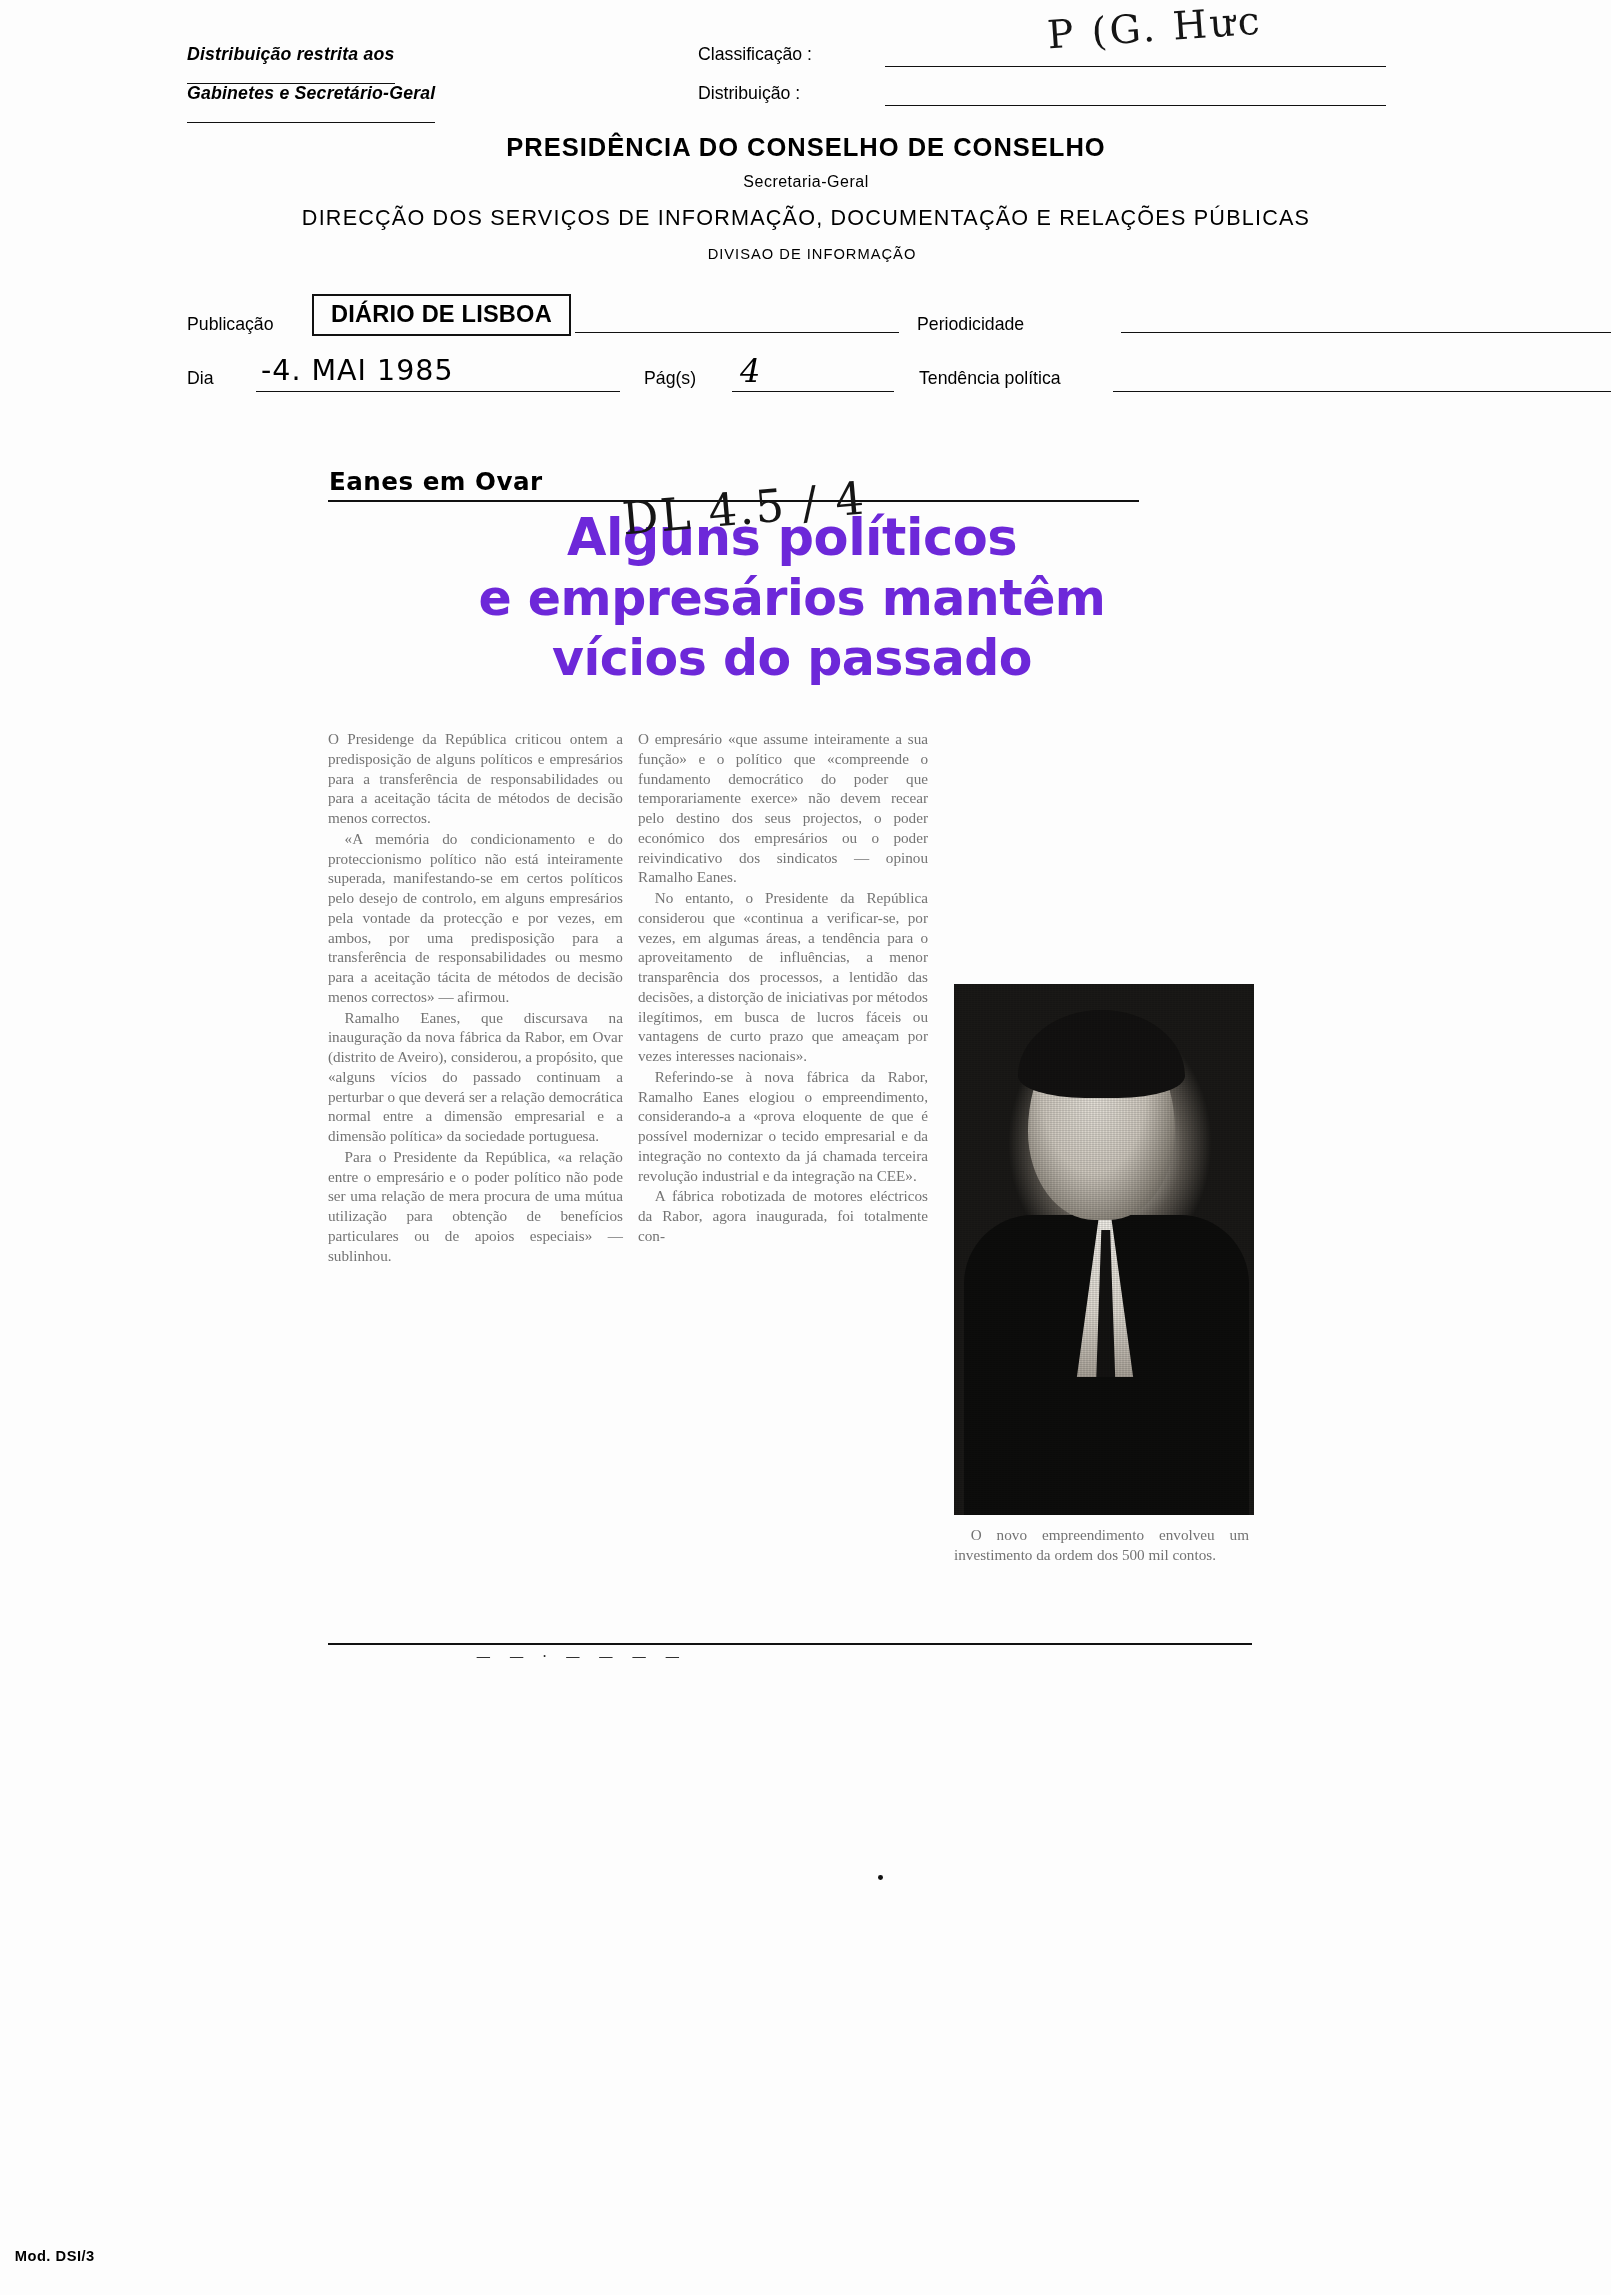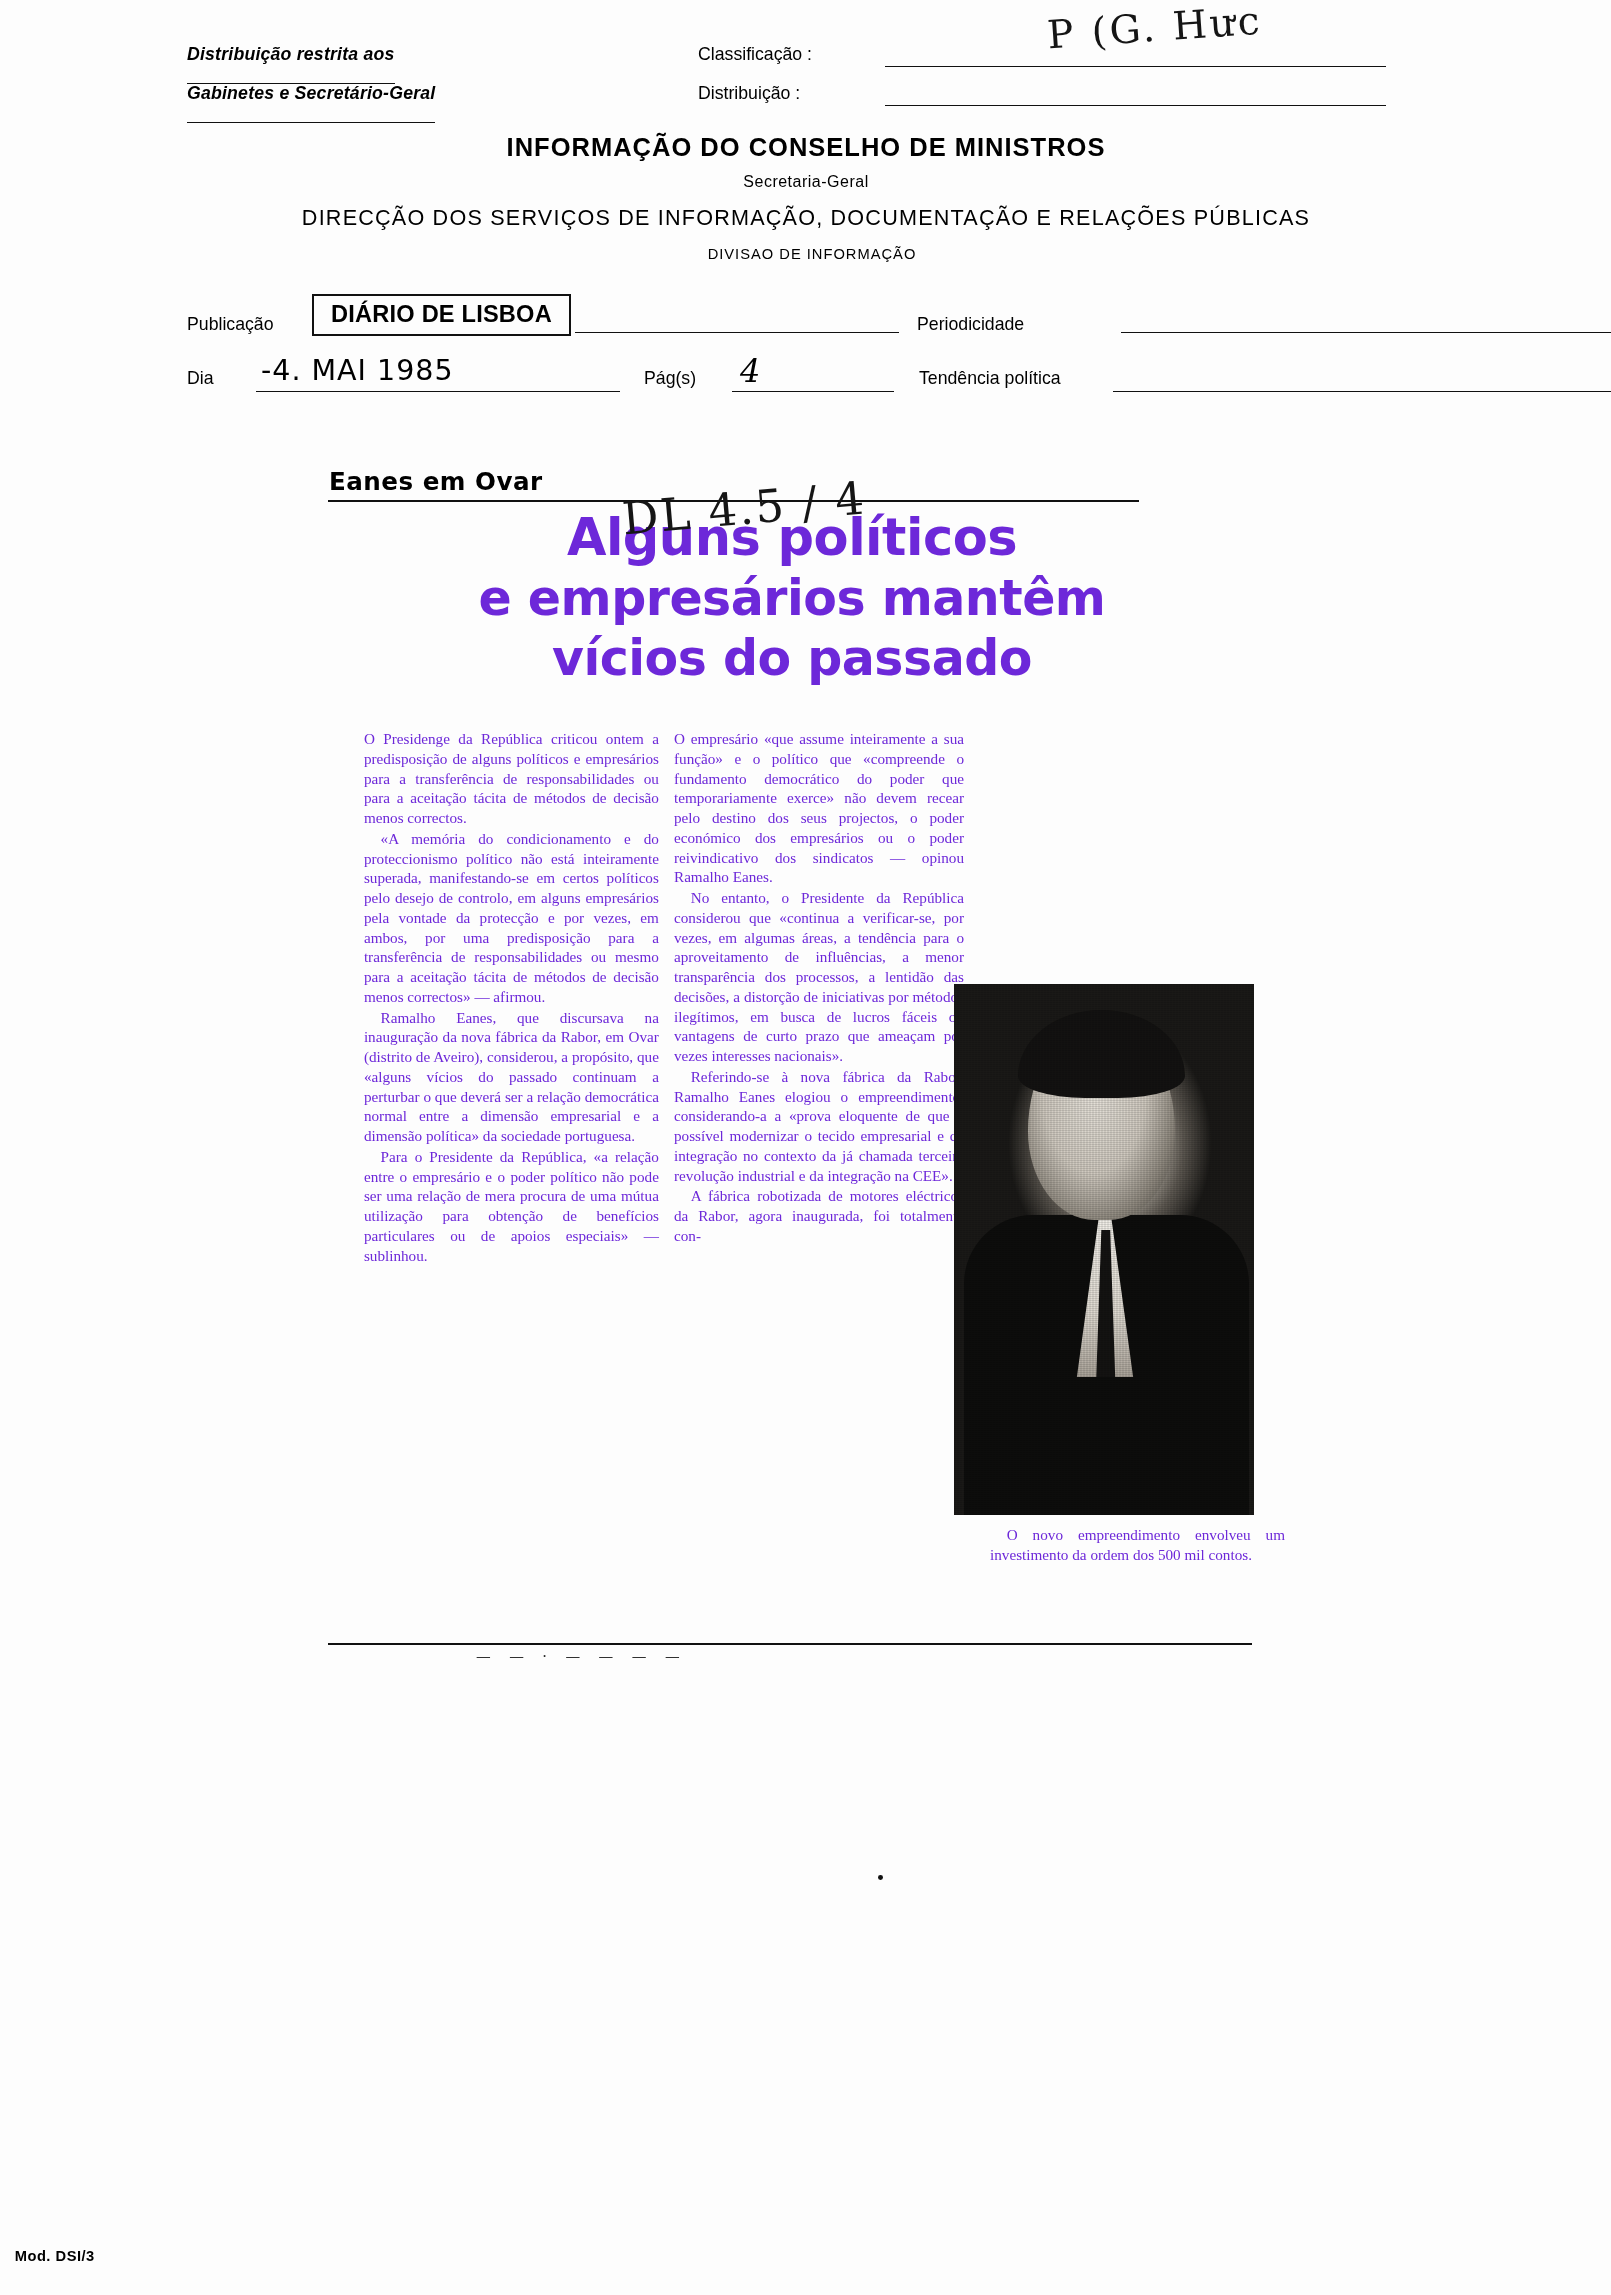--- a/index.html
+++ b/index.html
@@ -275,22 +275,21 @@
     left: 0;
     width: 936px;
   }
   .col {
     position: absolute;
     top: 0;
     font-family: "Liberation Serif", serif;
     font-size: 15.2px;
     line-height: 1.30;
     text-align: justify;
-    color: #6d28d9;
-    margin-left: 36px;
+    color: #737373;
   }
   .col p {
     margin: 0 0 1px 0;
     text-indent: 16.7px;
   }
   .col p.noind { text-indent: 0; }
   #col1 { left: 3.9px; width: 295px; }
   #col2 { left: 314px; width: 290px; }
   #col3 { left: 630px; width: 295px; top: 796px; }
 
@@ -414,21 +413,21 @@
       <div class="fh-right-rule"></div>
     </div>
     <div class="fh-row">
       <div class="fh-left-label">Gabinetes e Secretário-Geral</div>
       <div class="fh-right-label">Distribuição :</div>
       <div class="fh-right-rule"></div>
     </div>
   </div>
 
   <div class="title-block">
-    <div class="t-main">INFORMAÇÃO DO CONSELHO DE MINISTROS</div>
+    <div class="t-main">PRESIDÊNCIA DO CONSELHO DE CONSELHO</div>
     <div class="t-sub">Secretaria-Geral</div>
     <div class="t-dir">DIRECÇÃO DOS SERVIÇOS DE INFORMAÇÃO, DOCUMENTAÇÃO E RELAÇÕES PÚBLICAS</div>
     <div class="t-div">DIVISAO DE INFORMAÇÃO</div>
   </div>
 
   <div class="pub-row">
     <div class="pub-label">Publicação</div>
     <div class="pub-box">DIÁRIO DE LISBOA</div>
     <div class="pub-rule"></div>
     <div class="per-label">Periodicidade</div>

